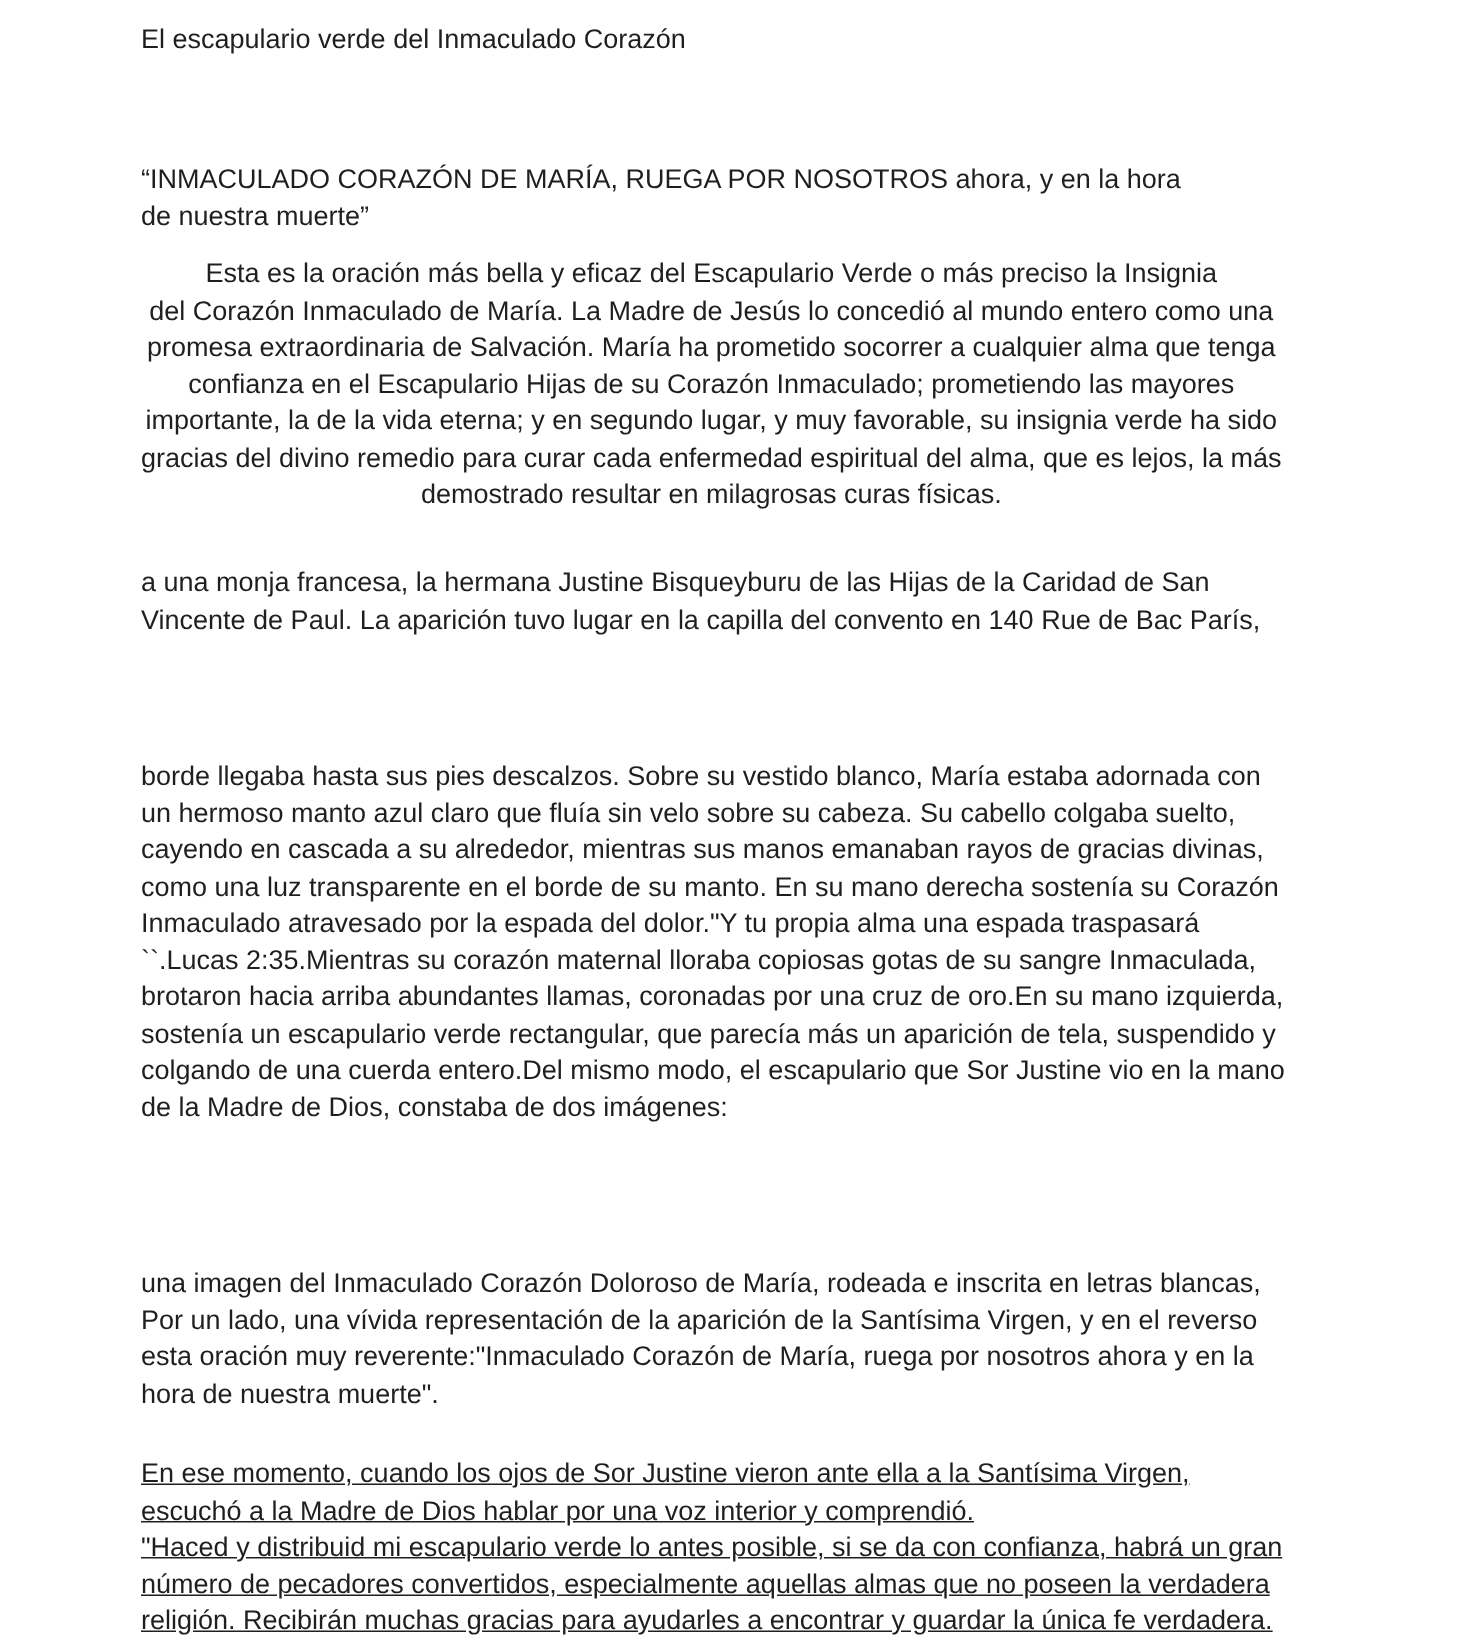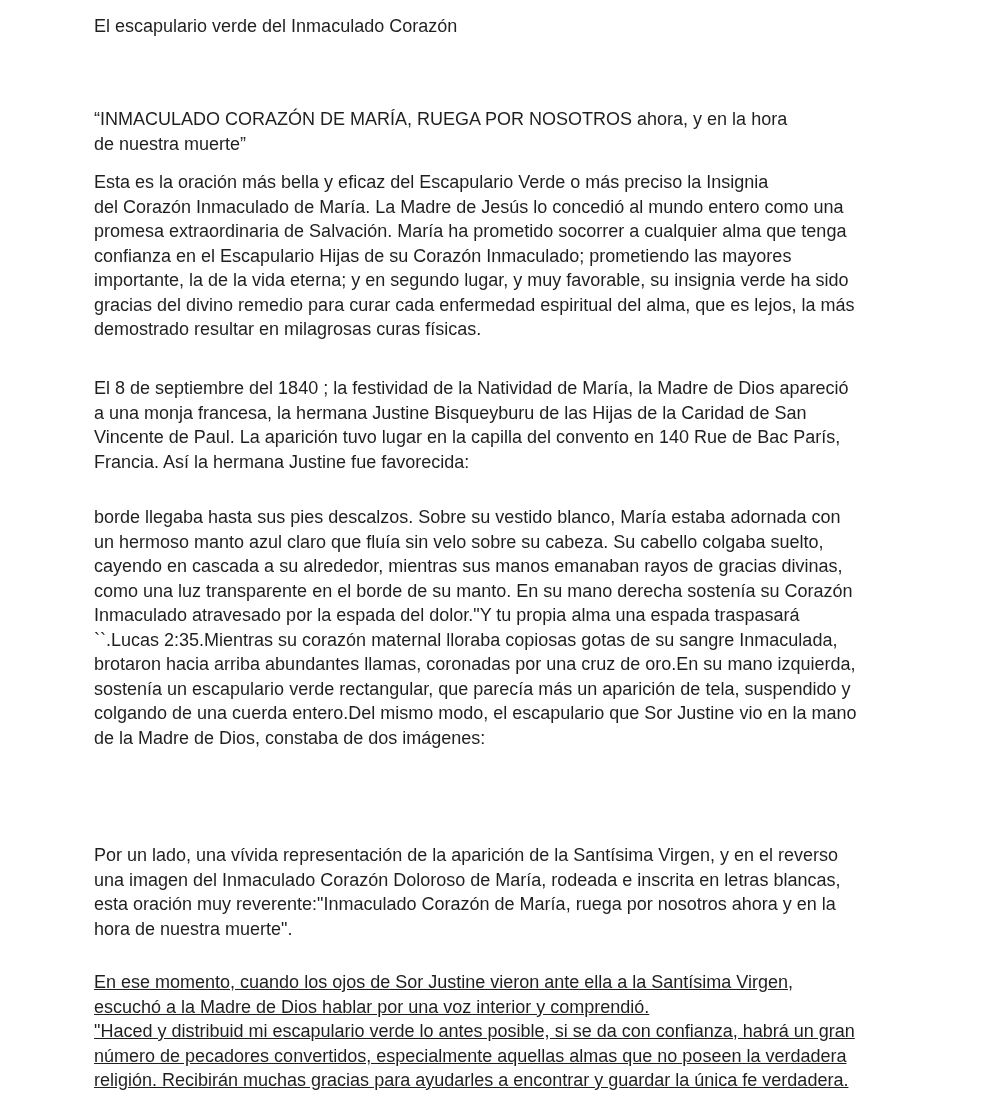--- a/index.html
+++ b/index.html
@@ -31,21 +31,21 @@
     .title {
       position: absolute;
       top: 14px;
       left: 0;
     }
     .para {
       position: absolute;
       left: 0;
     }
     #p-quote { top: 92px; margin-top: 15px; }
-    #p-1 { top: 170px; }
+    #p-1 { top: 170px; text-align: center; }
     #p-2 { top: 376px; }
     #p-3 { top: 505px; }
     #p-4 { top: 843px; }
     #p-5 { top: 970px; text-decoration: underline; }
   </style>
 </head>
 <body>
 
 <div class="doc">
   <div class="title line">El escapulario verde del Inmaculado Corazón</div>
@@ -59,42 +59,40 @@
     <span class="line">Esta es la oración más bella y eficaz del Escapulario Verde o más preciso la Insignia</span>
     <span class="line">del Corazón Inmaculado de María. La Madre de Jesús lo concedió al mundo entero como una</span>
     <span class="line">promesa extraordinaria de Salvación. María ha prometido socorrer a cualquier alma que tenga</span>
     <span class="line">confianza en el Escapulario Hijas de su Corazón Inmaculado; prometiendo las mayores</span>
     <span class="line">importante, la de la vida eterna; y en segundo lugar, y muy favorable, su insignia verde ha sido</span>
     <span class="line">gracias del divino remedio para curar cada enfermedad espiritual del alma, que es lejos, la más</span>
     <span class="line">demostrado resultar en milagrosas curas físicas.</span>
   </div>
 
   <div class="para" id="p-2">
-    <span class="line">El 8 de septiembre del 1840 ; la festividad de la Natividad de María, la Madre de Dios apareció</span>
     <span class="line">a una monja francesa, la hermana Justine Bisqueyburu de las Hijas de la Caridad de San</span>
     <span class="line">Vincente de Paul. La aparición tuvo lugar en la capilla del convento en 140 Rue de Bac París,</span>
-    <span class="line">Francia. Así la hermana Justine fue favorecida:</span>
   </div>
 
   <div class="para" id="p-3">
     <span class="line">borde llegaba hasta sus pies descalzos. Sobre su vestido blanco, María estaba adornada con</span>
     <span class="line">un hermoso manto azul claro que fluía sin velo sobre su cabeza. Su cabello colgaba suelto,</span>
     <span class="line">cayendo en cascada a su alrededor, mientras sus manos emanaban rayos de gracias divinas,</span>
     <span class="line">como una luz transparente en el borde de su manto. En su mano derecha sostenía su Corazón</span>
     <span class="line">Inmaculado atravesado por la espada del dolor."Y tu propia alma una espada traspasará</span>
     <span class="line">``.Lucas 2:35.Mientras su corazón maternal lloraba copiosas gotas de su sangre Inmaculada,</span>
     <span class="line">brotaron hacia arriba abundantes llamas, coronadas por una cruz de oro.En su mano izquierda,</span>
     <span class="line">sostenía un escapulario verde rectangular, que parecía más un aparición de tela, suspendido y</span>
     <span class="line">colgando de una cuerda entero.Del mismo modo, el escapulario que Sor Justine vio en la mano</span>
     <span class="line">de la Madre de Dios, constaba de dos imágenes:</span>
   </div>
 
   <div class="para" id="p-4">
+    <span class="line">una imagen del Inmaculado Corazón Doloroso de María, rodeada e inscrita en letras blancas,</span>
     <span class="line">Por un lado, una vívida representación de la aparición de la Santísima Virgen, y en el reverso</span>
-    <span class="line">una imagen del Inmaculado Corazón Doloroso de María, rodeada e inscrita en letras blancas,</span>
     <span class="line">esta oración muy reverente:"Inmaculado Corazón de María, ruega por nosotros ahora y en la</span>
     <span class="line">hora de nuestra muerte".</span>
   </div>
 
   <div class="para" id="p-5">
     <span class="line">En ese momento, cuando los ojos de Sor Justine vieron ante ella a la Santísima Virgen,</span>
     <span class="line">escuchó a la Madre de Dios hablar por una voz interior y comprendió.</span>
     <span class="line">"Haced y distribuid mi escapulario verde lo antes posible, si se da con confianza, habrá un gran</span>
     <span class="line">número de pecadores convertidos, especialmente aquellas almas que no poseen la verdadera</span>
     <span class="line">religión. Recibirán muchas gracias para ayudarles a encontrar y guardar la única fe verdadera.</span>

